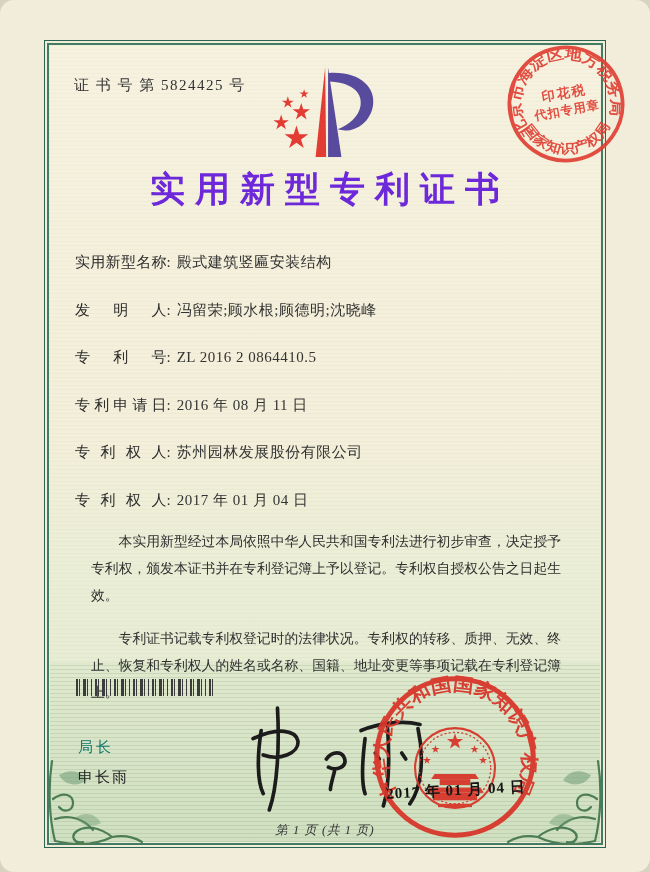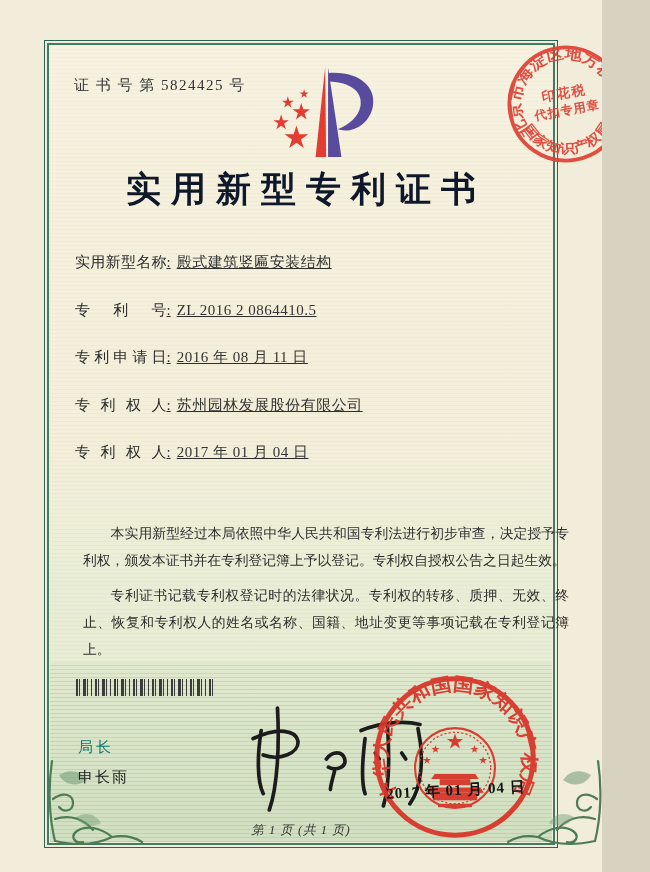--- a/index.html
+++ b/index.html
@@ -1,43 +1,43 @@
 <!DOCTYPE html>
 <html><head>
 <meta charset="utf-8">
 <style>
   html,body{margin:0;padding:0;background:#d8d2c0;}
-  .page{position:relative;width:602px;height:872px;background:#f2ecda;overflow:hidden;
-        font-family:"Liberation Serif","DejaVu Serif",serif;color:#2d2d2d;}
+  .page{position:relative;width:650px;height:872px;background:#f2ecda;overflow:hidden;
+        font-family:"Liberation Serif","DejaVu Serif",serif;color:#2d2d2d;border-radius:14px;}
   
   .frame{position:absolute;left:44px;top:40px;right:44px;bottom:24px;border:1px solid #2a6552;}
   .frame::before{content:"";position:absolute;inset:2px;border:2.5px solid #417c63;}
   .paper-bg{position:absolute;left:50px;top:46px;right:50px;bottom:30px;
         background:linear-gradient(180deg,#f7f2df 0%,#f4efda 48%,#ebeed6 66%,#e2e9cf 100%);}
   .waves{position:absolute;left:50px;top:46px;right:50px;bottom:30px;opacity:.5;
         background:repeating-linear-gradient(0deg,rgba(128,162,122,.12) 0 1px,transparent 1px 4px);}
   .waves-bottom{position:absolute;left:50px;right:50px;bottom:30px;height:180px;
         background:repeating-linear-gradient(0deg,rgba(106,148,102,.16) 0 1px,transparent 1px 4px),
         linear-gradient(180deg,rgba(196,218,184,.20),rgba(178,208,168,.38));}
   
   .cert-no{position:absolute;left:74px;top:76px;font-size:15px;letter-spacing:1.5px;color:#333;}
   .logo{position:absolute;left:262px;top:56px;width:134px;height:118px;}
   .tax-stamp{position:absolute;left:500px;top:38px;width:132px;height:132px;transform:rotate(-10deg);opacity:.92;}
   .title{position:absolute;left:0;right:0;top:166px;text-align:center;font-size:35px;font-weight:700;
-        letter-spacing:10px;padding-left:10px;color:#0f172a;}
+        letter-spacing:10px;padding-left:10px;color:#6d28d9;}
   
   .fields{position:absolute;left:75px;top:252px;width:480px;font-size:15px;}
-  .frow{margin-bottom:26.5px;line-height:21px;white-space:nowrap;text-decoration:underline;}
+  .frow{margin-bottom:26.5px;line-height:21px;white-space:nowrap;}
   .flabel{display:inline-block;width:6.1em;text-align:justify;text-align-last:justify;color:#2c2c2c;}
   .fcolon{margin-right:6px;color:#2c2c2c;}
   .fvalue{color:#333;letter-spacing:.5px;}
   
   .paras{position:absolute;left:75px;top:512px;width:502px;font-size:13.8px;line-height:27px;
         text-align:justify;color:#2e2e2e;}
-  .paras p{margin:8px;text-indent:2em;}
+  .paras p{margin:16px;text-indent:2em;}
   
   .barcode{position:absolute;left:76px;top:679px;width:140px;height:17px;
         background:repeating-linear-gradient(90deg,#3c3c3c 0 2px,transparent 2px 3px,#3c3c3c 3px 4px,
         transparent 4px 7px,#3c3c3c 7px 10px,transparent 10px 11px,#3c3c3c 11px 12px,transparent 12px 15px,
         #3c3c3c 15px 16px,transparent 16px 19px);}
   .sig-title{position:absolute;left:78px;top:738px;font-size:15px;letter-spacing:3px;color:#0f766e;
         font-family:"Liberation Sans","DejaVu Sans",sans-serif;}
   .sig-name{position:absolute;left:78px;top:768px;font-size:15px;letter-spacing:2px;color:#222;
         font-family:"Liberation Sans","DejaVu Sans",sans-serif;}
   .sig-hand{position:absolute;left:232px;top:700px;width:205px;height:112px;}
@@ -121,20 +121,23 @@
       <text x="70" y="63" text-anchor="middle" font-size="14" font-weight="bold" fill="#e04034" letter-spacing="2">印花税</text>
       <text x="70" y="81" text-anchor="middle" font-size="13" font-weight="bold" fill="#e04034" letter-spacing="1">代扣专用章</text>
     </svg>
   </div>
 
   <div class="title">实用新型专利证书</div>
 
   <div class="fields">
     <div class="frow">
       <span class="flabel">实用新型名称</span><span class="fcolon">:</span><span class="fvalue">殿式建筑竖匾安装结构</span>
+    </div>
+    <div class="frow">
+      <span class="flabel">发明人</span><span class="fcolon">:</span><span class="fvalue">冯留荣;顾水根;顾德明;沈晓峰</span>
     </div>
     <div class="frow">
       <span class="flabel">专利号</span><span class="fcolon">:</span><span class="fvalue">ZL 2016 2 0864410.5</span>
     </div>
     <div class="frow">
       <span class="flabel">专利申请日</span><span class="fcolon">:</span><span class="fvalue">2016 年 08 月 11 日</span>
     </div>
     <div class="frow">
       <span class="flabel">专利权人</span><span class="fcolon">:</span><span class="fvalue">苏州园林发展股份有限公司</span>
     </div>

